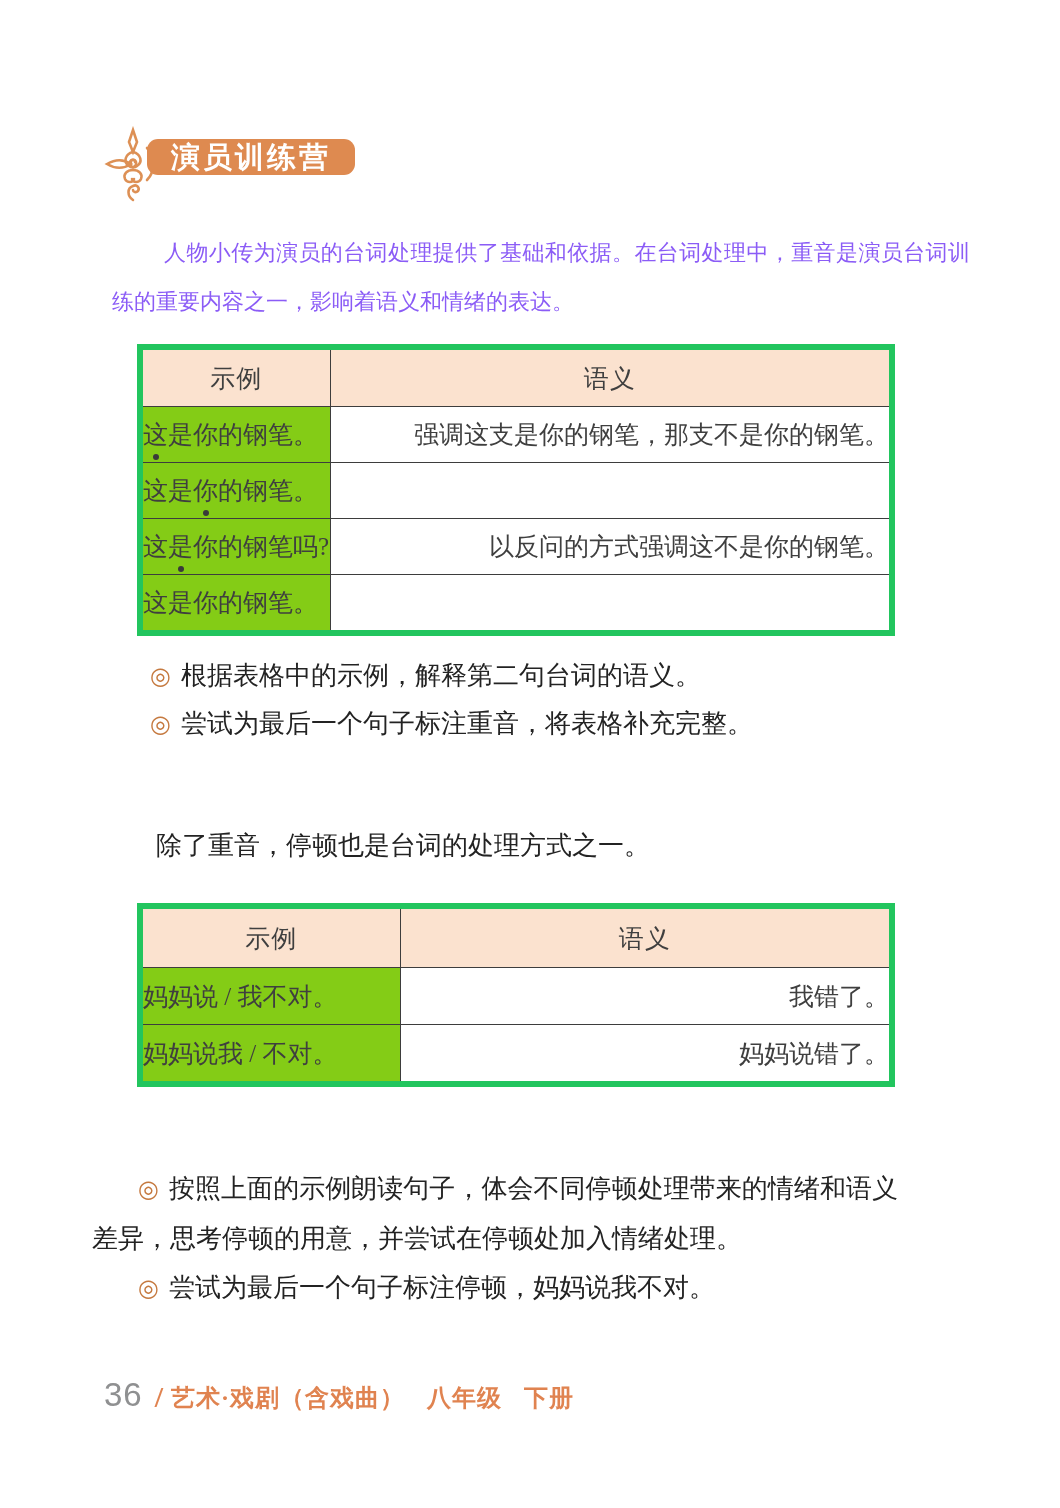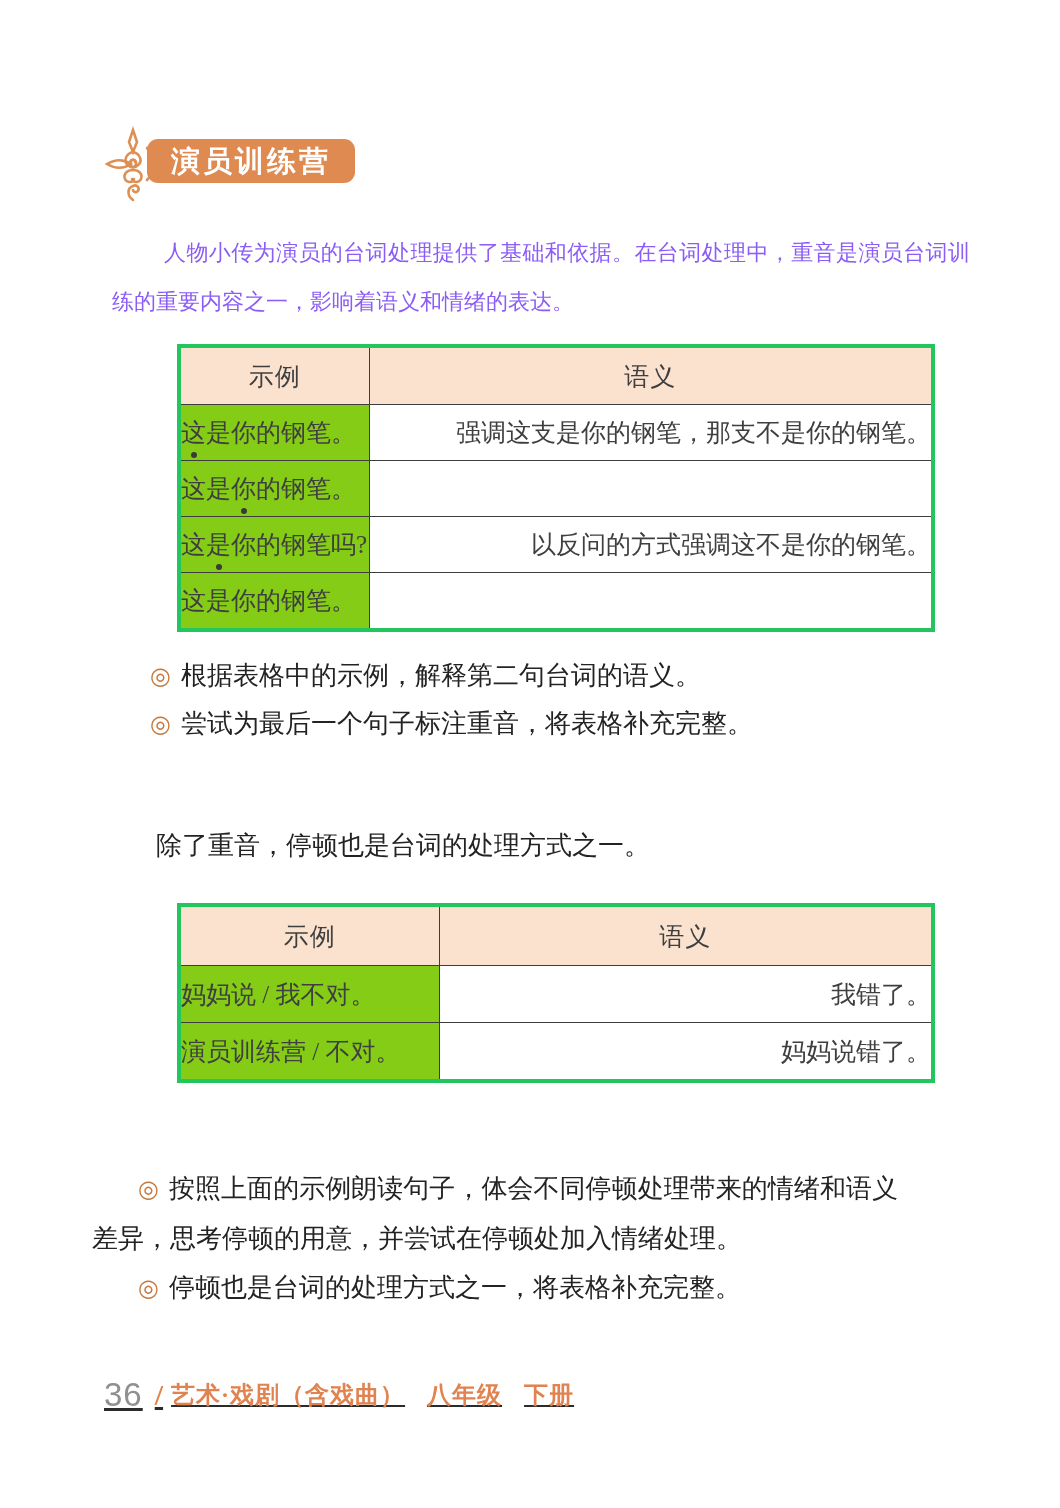--- a/index.html
+++ b/index.html
@@ -7,21 +7,21 @@
     width:1060px;height:1508px;background:#ffffff;position:relative;
     font-family:"Liberation Serif","DejaVu Serif",serif;
     color:#2b2b2b;overflow:hidden;
   }
   .page{position:absolute;inset:0;}
 
   
   .badge-wrap{position:absolute;left:103px;top:124px;width:280px;height:80px;}
   .ornament{position:absolute;left:0;top:2px;width:60px;height:76px;}
   .badge{
-    position:absolute;left:44px;top:15px;height:44px;
+    position:absolute;left:44px;top:15px;height:36px;
     background:#de8a50;border-radius:11px;
     display:flex;align-items:center;padding:0 24px;
   }
   .badge span{
     color:#ffffff;font-size:29px;font-weight:bold;letter-spacing:3px;line-height:1;
   }
 
   
   .intro{
     position:absolute;left:104px;top:220px;width:858px;margin:8px;
@@ -34,21 +34,21 @@
 
   
   table.tbl{
     position:absolute;left:137px;width:758px;
     border-collapse:collapse;table-layout:fixed;
     font-size:25px;color:#3f3f3f;
   }
   table.t1{top:344px;}
   table.t2{top:903px;}
   .tbl th,.tbl td{border:1.5px solid #3d3d3d;padding:0;}
-  .tbl{border:4px solid #22c55e;margin-left:40px;}
+  .tbl{border:6px solid #22c55e;}
   .tbl th{
     background:#fbe2cf;font-weight:normal;height:56px;
     text-align:center;letter-spacing:1px;
   }
   .t2 th{height:58px;}
   .tbl td.ex{
     background:#84cc16;height:55px;vertical-align:middle;
   }
   .t2 td.ex{height:56px;}
   .tbl td.mean{
@@ -72,21 +72,21 @@
   .b2{left:92px;top:1164px;width:806px;}
   .bullet{
     margin:0;font-size:26px;line-height:47px;text-align:justify;color:#232323;
   }
   .b2 .bullet{text-indent:46px;line-height:49px;}
   .marker{color:#c5793f;margin-right:10px;font-size:24px;}
 
   
   .footer{
     position:absolute;left:104px;top:1376px;
-    display:flex;align-items:center;white-space:nowrap;text-decoration:underline;
+    display:flex;align-items:flex-end;white-space:nowrap;
   }
   .pageno{
     font-family:"Liberation Sans","DejaVu Sans",sans-serif;
     font-size:33px;color:#8f9091;letter-spacing:1px;
   }
   .fslash{color:#e08350;font-size:30px;margin:0 8px 0 12px;font-weight:bold;}
   .fcourse,.fgrade,.fvol{
     color:#e08350;font-weight:bold;font-size:24px;letter-spacing:1px;
   }
   .fgrade{margin-left:22px;}
@@ -166,29 +166,29 @@
         <th>示例</th>
         <th>语义</th>
       </tr>
     </thead>
     <tbody>
       <tr>
         <td class="ex">妈妈说 / 我不对。</td>
         <td class="mean">我错了。</td>
       </tr>
       <tr>
-        <td class="ex">演员训练营 / 不对。</td>
+        <td class="ex">妈妈说我 / 不对。</td>
         <td class="mean">妈妈说错了。</td>
       </tr>
     </tbody>
   </table>
 
   <div class="bullets b2">
     <p class="bullet"><span class="marker">◎</span><span>按照上面的示例朗读句子，体会不同停顿处理带来的情绪和语义差异，思考停顿的用意，并尝试在停顿处加入情绪处理。</span></p>
-    <p class="bullet"><span class="marker">◎</span><span>停顿也是台词的处理方式之一，将表格补充完整。</span></p>
+    <p class="bullet"><span class="marker">◎</span><span>尝试为最后一个句子标注停顿，妈妈说我不对。</span></p>
   </div>
 
   <div class="footer">
     <span class="pageno">36</span>
     <span class="fslash">/</span>
     <span class="fcourse">艺术·戏剧（含戏曲）</span>
     <span class="fgrade">八年级</span>
     <span class="fvol">下册</span>
   </div>
 

